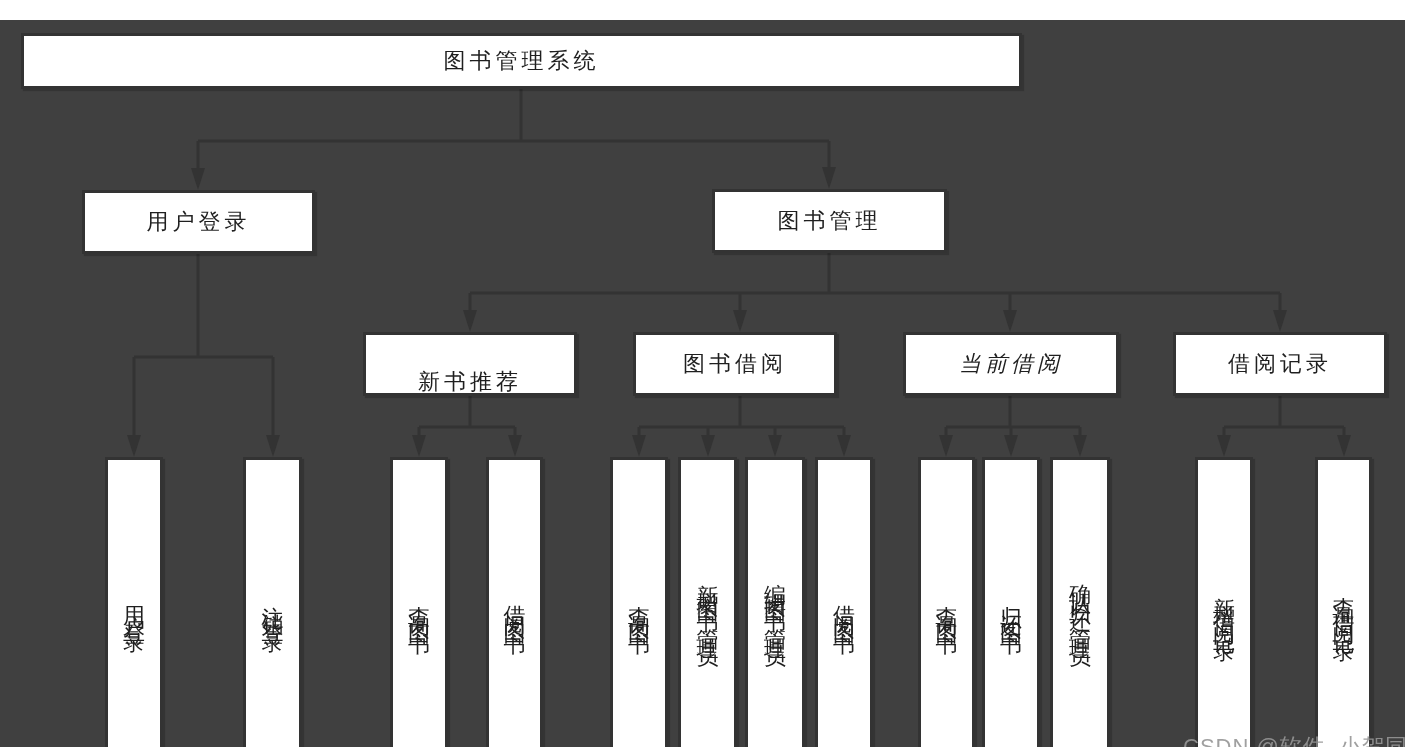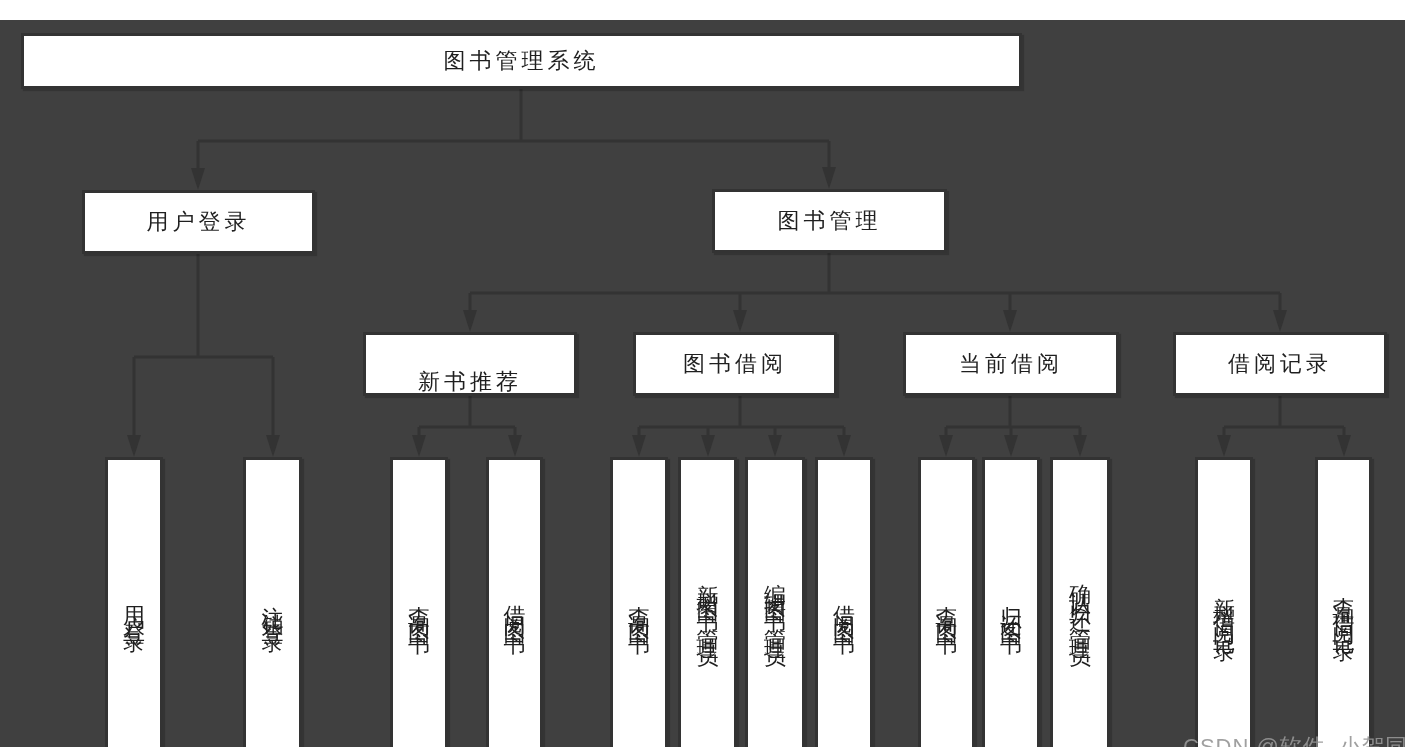--- a/index.html
+++ b/index.html
@@ -102,21 +102,21 @@
   <div class="node hbox" style="left:712px; top:169px; width:235px; height:64px;align-items:center;">
     <span class="lbl">图书管理</span>
   </div>
 
   <div class="node hbox" style="left:363px; top:312px; width:214px; height:64px;align-items:flex-end;">
     <span class="lbl">新书推荐</span>
   </div>
   <div class="node hbox" style="left:633px; top:312px; width:204px; height:64px;">
     <span class="lbl">图书借阅</span>
   </div>
-  <div class="node hbox" style="left:903px; top:312px; width:216px; height:64px;">
+  <div class="node hbox" style="left:903px; top:312px; width:216px; height:64px;font-style:italic;">
     <span class="lbl">当前借阅</span>
   </div>
   <div class="node hbox" style="left:1173px; top:312px; width:214px; height:64px;">
     <span class="lbl">借阅记录</span>
   </div>
 
   <div class="node vbox" style="left:105px; top:437px; width:58px; height:298px;">
     <span class="lbl">用户登录</span>
   </div>
   <div class="node vbox" style="left:243px; top:437px; width:59px; height:298px;">

